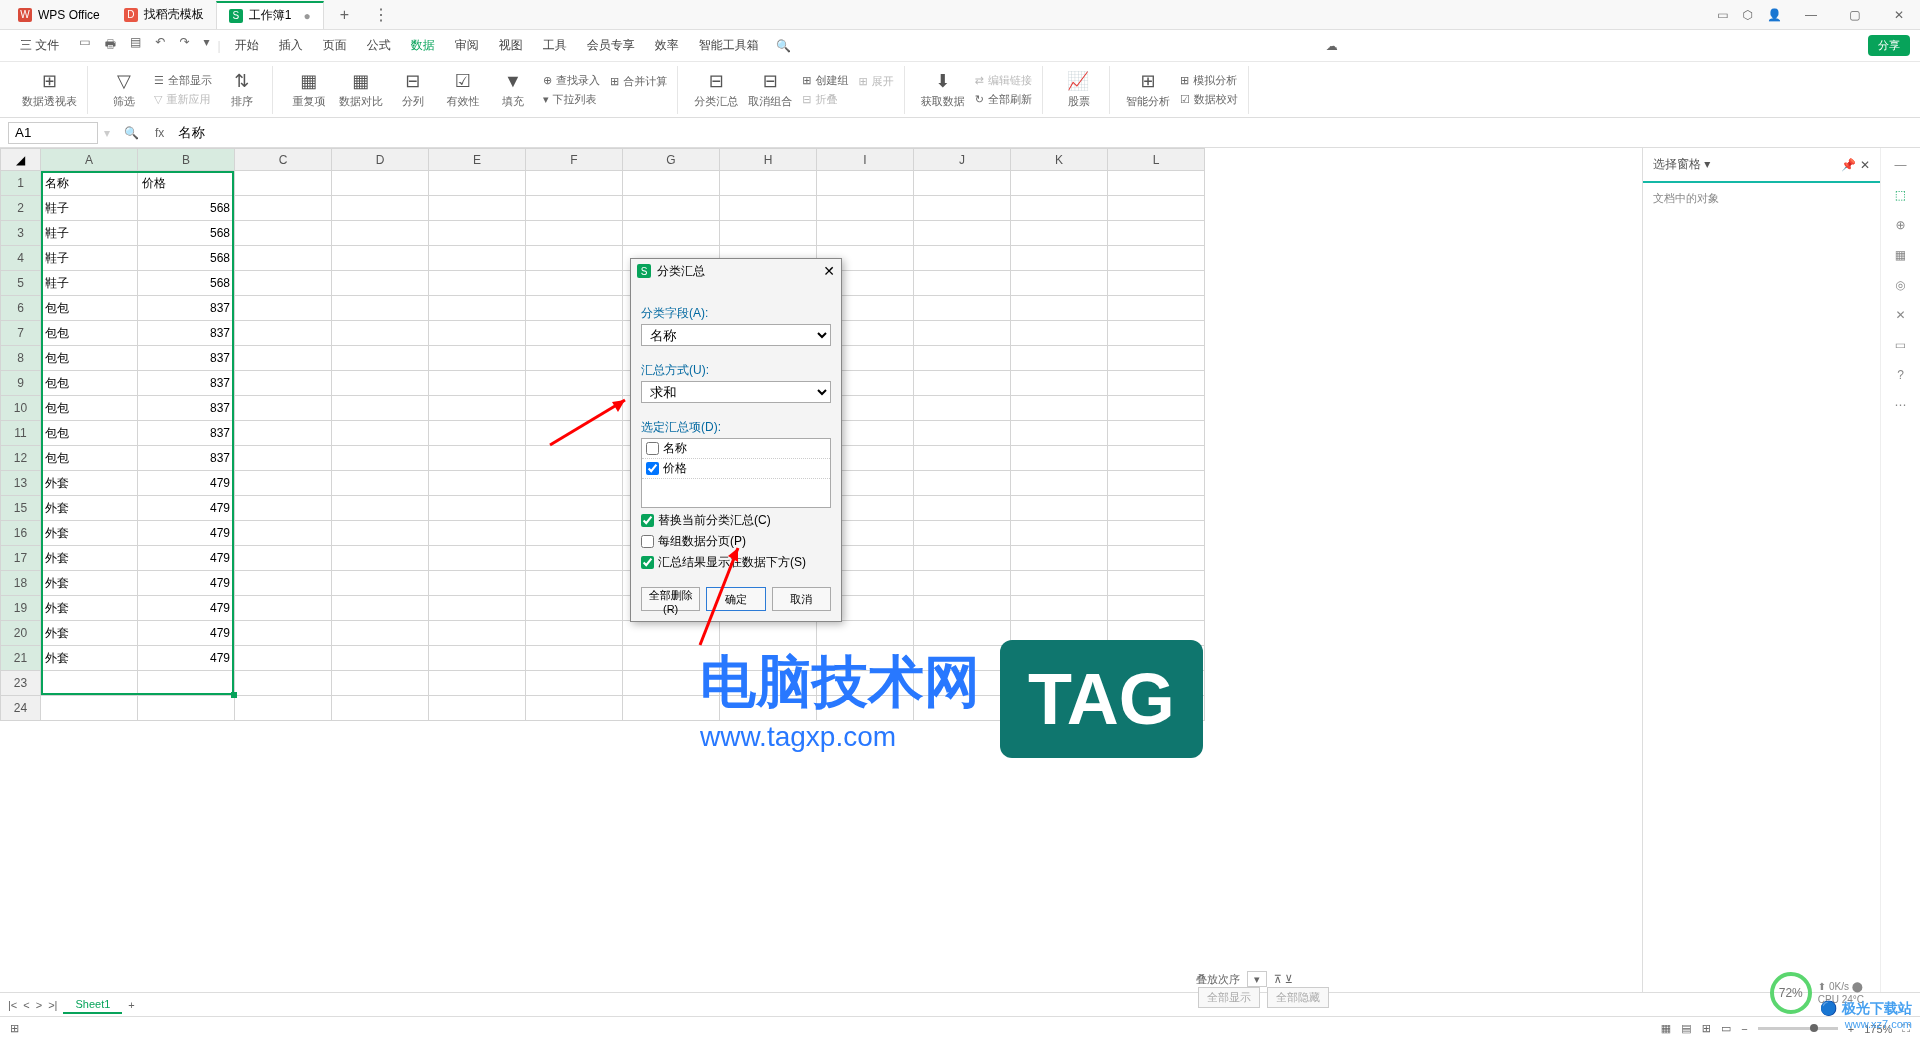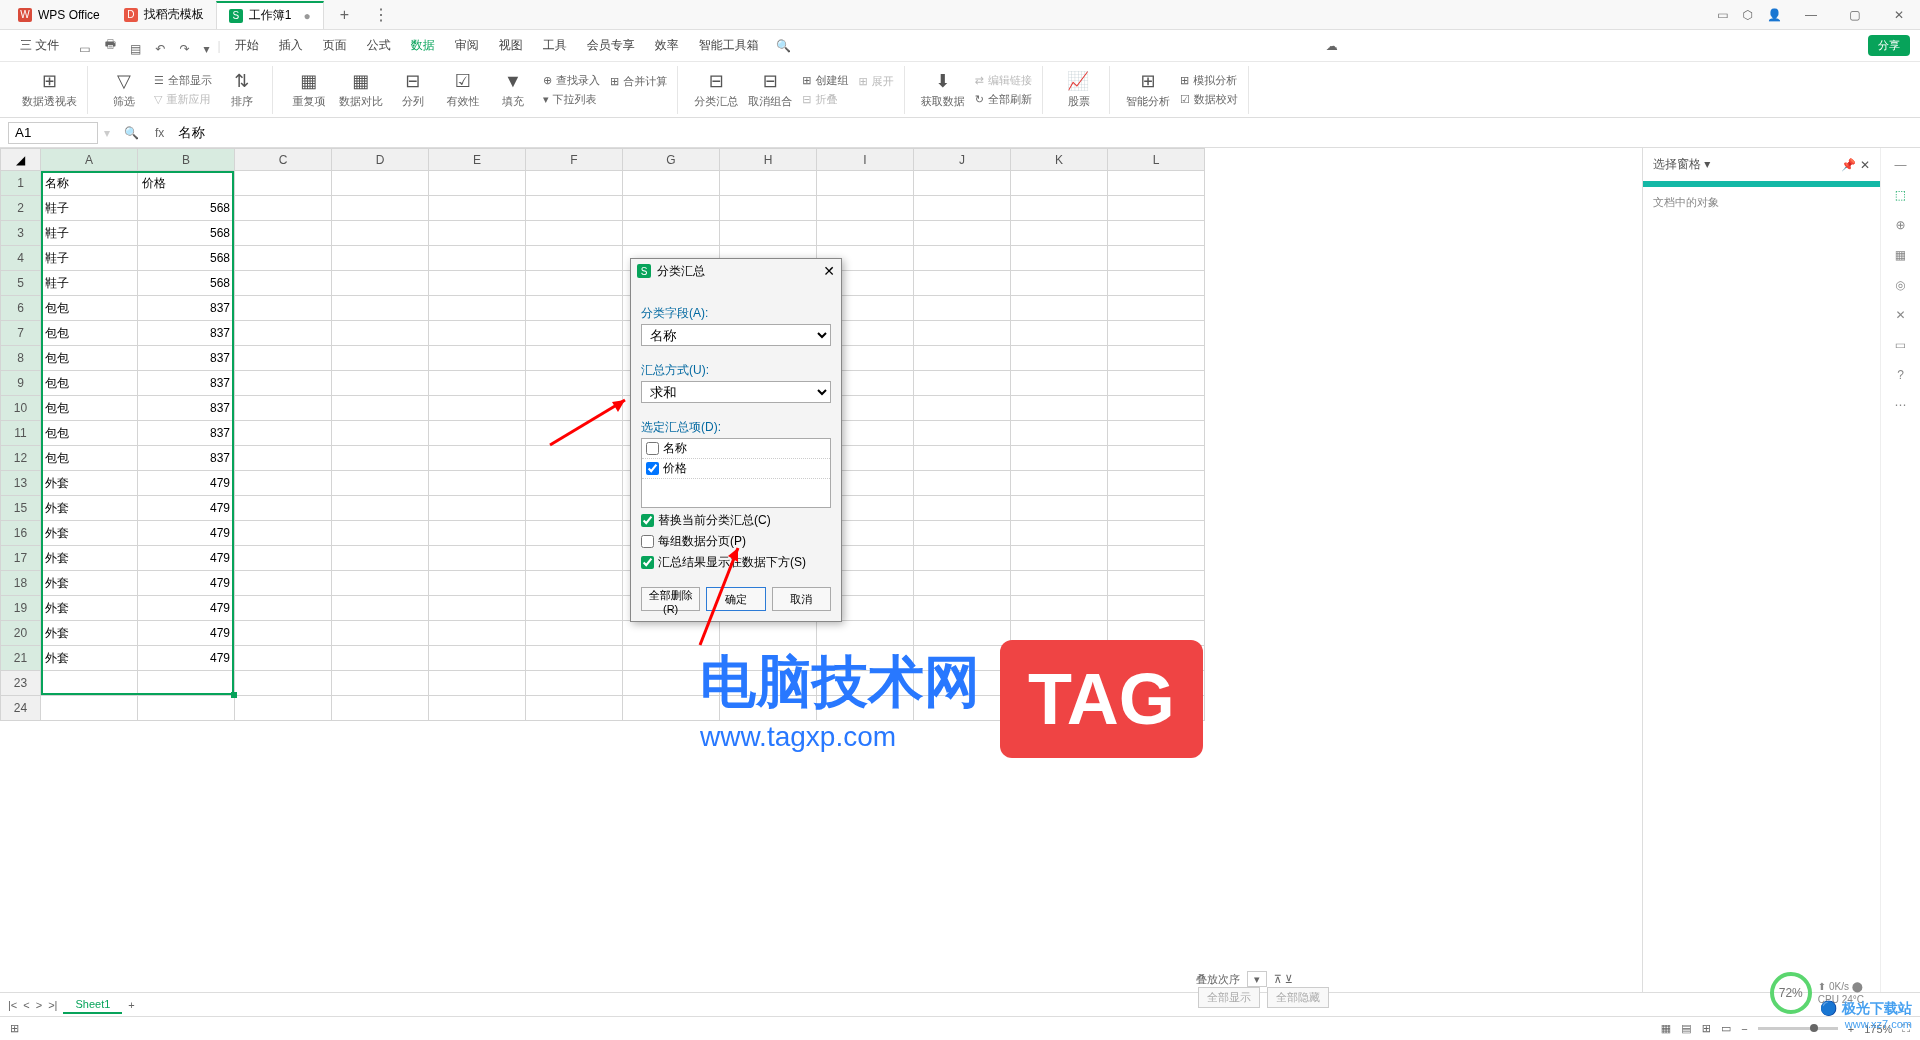--- a/index.html
+++ b/index.html
@@ -15,21 +15,21 @@
 .sheet-icon { background: #07a35a; }
 .tab-close { color: #999; font-size: 12px; margin-left: 6px; }
 .tab-add { color: #666; font-size: 16px; margin-left: 8px; padding: 0 8px; }
 .titlebar-right { margin-left: auto; display: flex; gap: 14px; align-items: center; color: #666; }
 .win-btn { width: 30px; text-align: center; font-size: 12px; }
 
 
 .menubar { height: 32px; display: flex; align-items: center; padding: 0 10px; gap: 4px; border-bottom: 1px solid #e8e8e8; }
 .menu-item { padding: 4px 10px; color: #444; }
 .menu-item.active { color: #07a35a; font-weight: 500; }
-.menu-left { display: flex; gap: 6px; align-items: flex-end; color: #666; }
+.menu-left { display: flex; gap: 6px; align-items: flex-start; color: #666; }
 .menu-icon-btn { padding: 2px 4px; color: #666; }
 .share-btn { background: #07a35a; color: #fff; padding: 3px 10px; border-radius: 4px; margin-left: auto; font-size: 11px; }
 
 
 .ribbon { height: 56px; display: flex; align-items: center; padding: 4px 12px; border-bottom: 1px solid #ddd; gap: 6px; }
 .ribbon-group { display: flex; gap: 10px; align-items: center; padding: 0 10px; border-right: 1px solid #e6e6e6; height: 48px; }
 .ribbon-btn { display: flex; flex-direction: column; align-items: center; gap: 2px; color: #666; font-size: 11px; min-width: 40px; }
 .ribbon-btn .icon { font-size: 18px; color: #555; }
 .ribbon-small { display: flex; flex-direction: column; gap: 4px; }
 .ribbon-small-item { font-size: 11px; color: #666; display: flex; align-items: center; gap: 4px; white-space: nowrap; }
@@ -52,21 +52,21 @@
 .grid .corner { background: #f0f0f0; width: 40px; }
 .grid .selected-header { background: #d8ebe0; }
 .sel-outline { position: absolute; border: 2px solid #07a35a; pointer-events: none; }
 .sel-handle { position: absolute; width: 6px; height: 6px; background: #07a35a; }
 .col-A { width: 97px; }
 .col-B { width: 97px; }
 .col-other { width: 97px; }
 
 
 .sidepanel { width: 238px; border-left: 1px solid #ddd; display: flex; flex-direction: column; }
-.sidepanel-head { padding: 8px 10px; display: flex; justify-content: space-between; align-items: center; border-bottom: 6px solid #14b8a6; color: #555; }
+.sidepanel-head { padding: 8px 10px; display: flex; justify-content: space-between; align-items: center; border-bottom: 2px solid #14b8a6; color: #555; }
 .sidepanel-sub { padding: 8px 10px; color: #888; font-size: 11px; }
 .sidepanel-body { flex: 1; }
 
 
 .sidetool { width: 40px; border-left: 1px solid #eee; display: flex; flex-direction: column; align-items: center; padding-top: 10px; gap: 16px; color: #888; }
 
 
 .sheettabs { height: 24px; display: flex; align-items: center; border-top: 1px solid #ddd; padding: 0 8px; gap: 6px; font-size: 11px; color: #666; }
 .sheet-tab { padding: 2px 12px; border-bottom: 2px solid #07a35a; color: #07a35a; }
 
@@ -94,21 +94,21 @@
 
 
 .arrow { position: absolute; pointer-events: none; }
 .arrow-line { stroke: #ff0000; stroke-width: 3; fill: none; }
 .arrow-head { fill: #ff0000; }
 
 
 .watermark { position: absolute; left: 700px; top: 640px; display: flex; align-items: center; gap: 20px; }
 .watermark-text { font-size: 56px; font-weight: bold; color: #2878ff; font-family: "SimHei", sans-serif; }
 .watermark-sub { font-size: 28px; color: #2878ff; }
-.watermark-tag { background: #ef4444; color: #fff; font-size: 72px; font-weight: bold; padding: 18px 28px; border-radius: 12px; font-family: Arial, sans-serif; }
+.watermark-tag { background: #0f766e; color: #fff; font-size: 72px; font-weight: bold; padding: 18px 28px; border-radius: 12px; font-family: Arial, sans-serif; }
 
 
 .cpu-widget { position: absolute; right: 56px; bottom: 26px; display: flex; align-items: center; gap: 6px; }
 .cpu-ring { width: 42px; height: 42px; border: 4px solid #5bd66f; border-radius: 50%; display: flex; align-items: center; justify-content: center; font-size: 12px; color: #737373; }
 .cpu-info { font-size: 10px; color: #888; line-height: 1.3; }
 
 
 .dl-logo { position: absolute; right: 8px; bottom: 10px; font-size: 11px; color: #46a0f0; display: flex; flex-direction: column; align-items: flex-end; }
 .dl-logo-top { font-weight: bold; font-size: 14px; }
 

